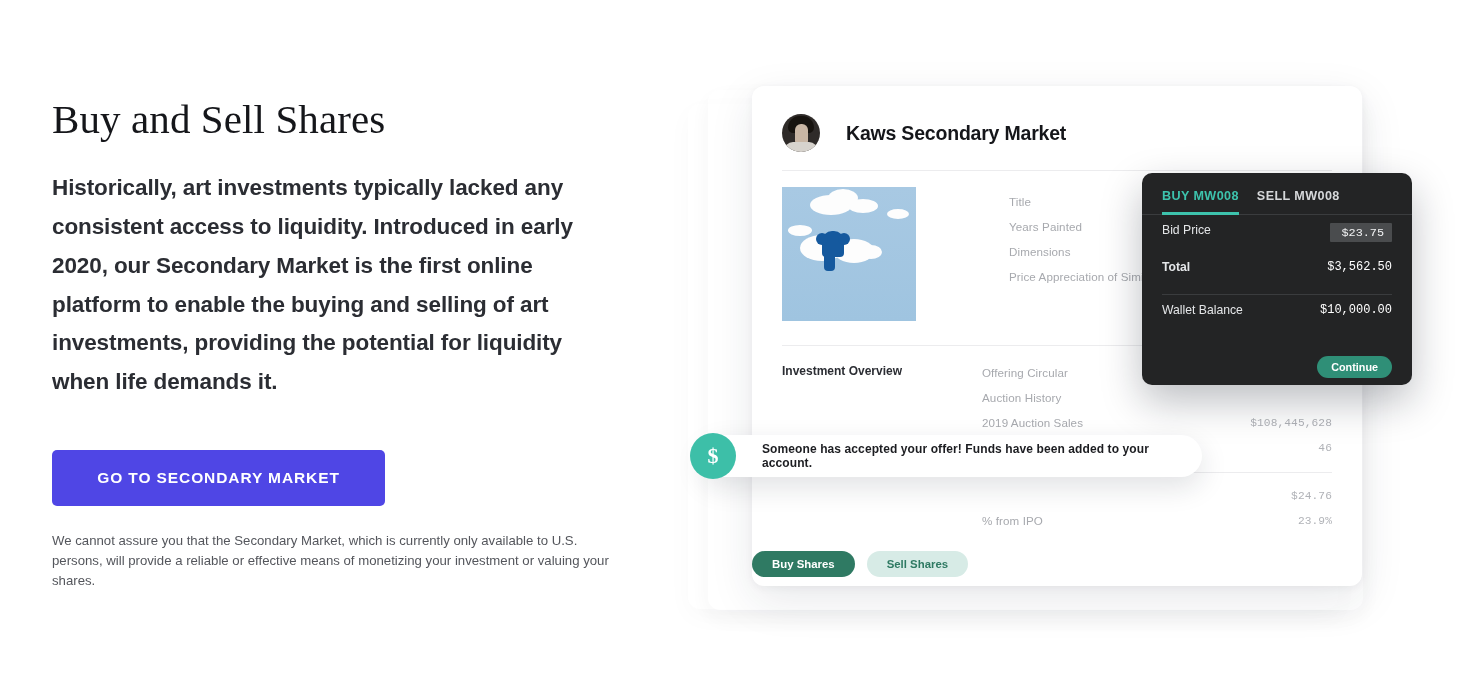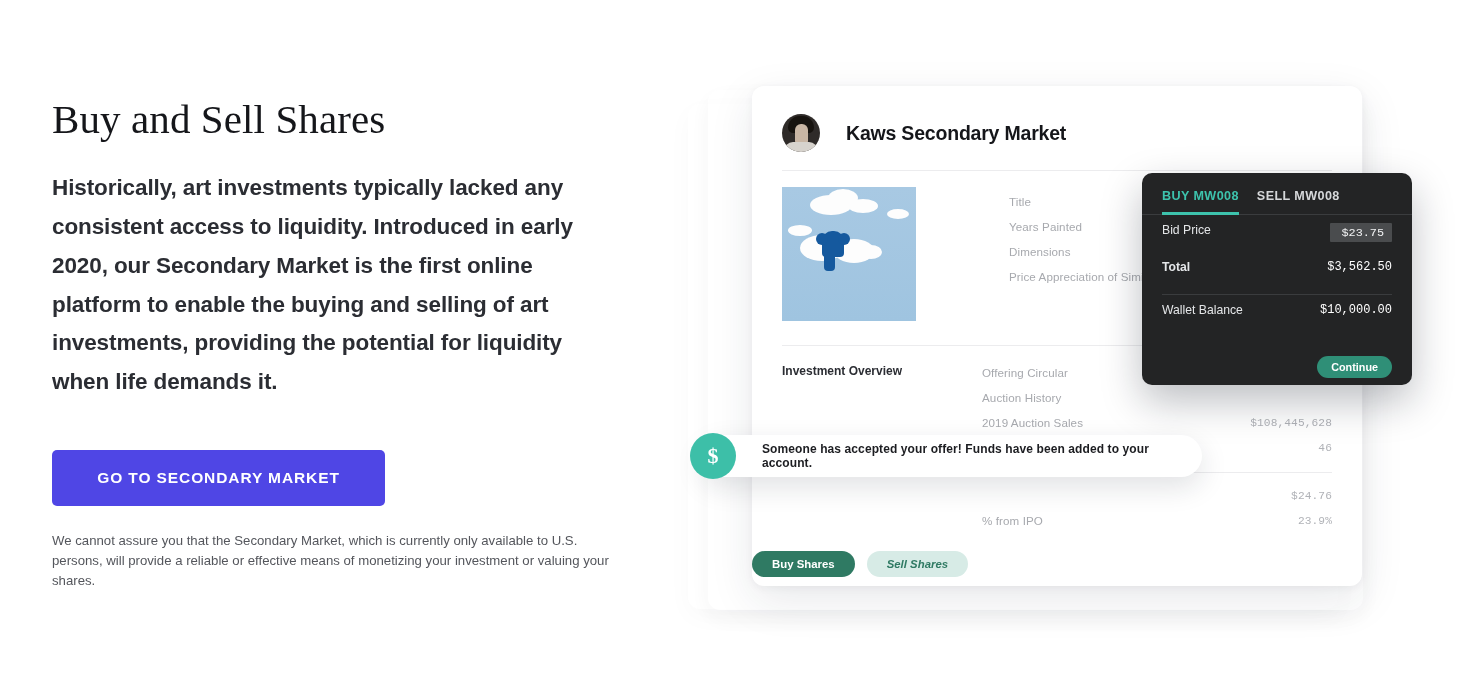--- a/index.html
+++ b/index.html
@@ -91,21 +91,20 @@
   .card-actions { display:flex; gap:12px; padding-top:18px; }
   .btn-buy {
     background:#2f7a63; color:#fff; border:none; border-radius:16px;
     padding:7px 20px; font-size:11.4px; font-weight:700; cursor:pointer;
     font-family:"Liberation Sans", sans-serif;
   }
   .btn-sell {
     background:#d7ebe6; color:#2f7a63; border:none; border-radius:16px;
     padding:7px 20px; font-size:11.4px; font-weight:700; cursor:pointer;
     font-family:"Liberation Sans", sans-serif;
-    font-style:italic;
   }
 
   
   .trade-panel {
     position:absolute; left:462px; top:113px; width:270px; height:212px;
     background:#232425; border-radius:10px;
     box-shadow:0 16px 40px rgba(15,20,35,.28);
     padding:16px 20px 0 20px; color:#fff;
   }
   .tabs { display:flex; gap:18px; align-items:flex-start; }

